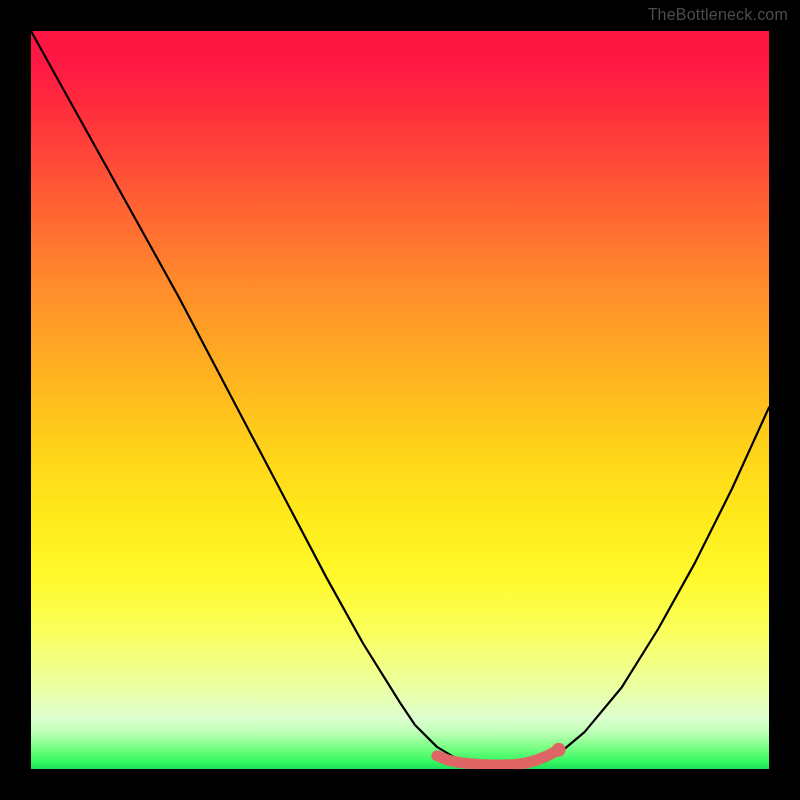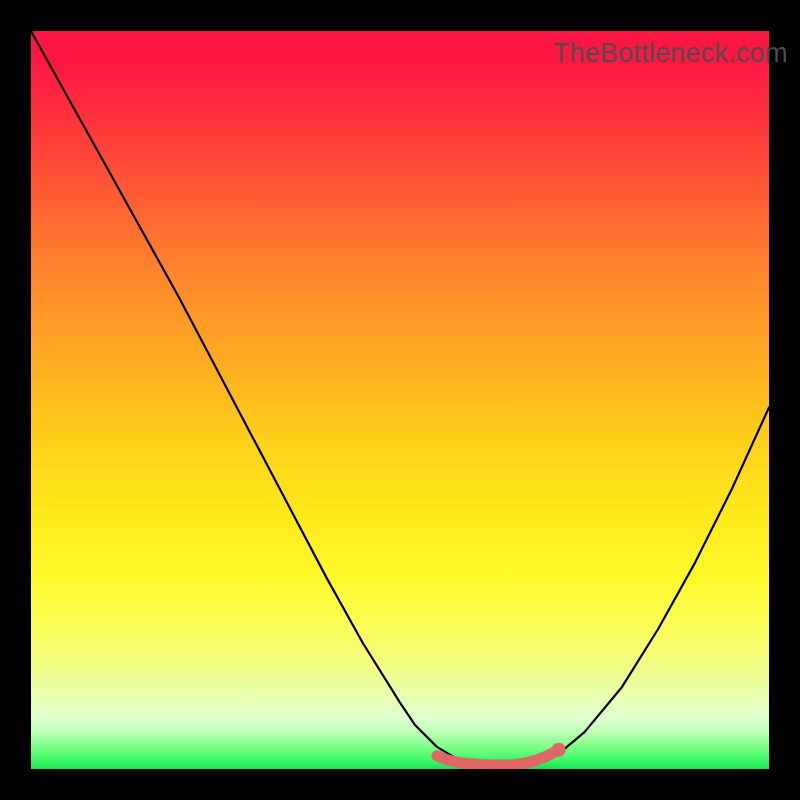--- a/index.html
+++ b/index.html
@@ -50,25 +50,24 @@
     inset: 0;
     width: 100%;
     height: 100%;
     display: block;
   }
   .attribution {
     position: absolute;
     top: 6px;
     right: 12px;
     color: #4c4c4c;
-    font-size: 27px;
+    font-size: 16px;
     font-weight: 400;
     letter-spacing: 0.2px;
     user-select: none;
-    margin-top: 32px;
   }
 </style>
 </head>
 <body>
 
 <div class="stage">
 
   <div class="plot">
     <svg viewBox="0 0 738 738" preserveAspectRatio="none">
       <path id="curve-path" fill="none" stroke="#000000" stroke-width="2.2" stroke-linecap="round" stroke-linejoin="round" d="M0.00 0.00 L36.90 66.42 L73.80 132.84 L110.70 199.26 L147.60 265.68 L184.50 335.79 L221.40 405.90 L258.30 476.01 L295.20 546.12 L332.10 612.54 L369.00 671.58 L383.76 693.72 L405.90 715.86 L428.04 729.14 L442.80 733.57 L464.94 735.79 L479.70 735.79 L501.84 734.31 L516.60 729.14 L531.36 719.55 L553.50 701.10 L590.40 656.82 L627.30 597.78 L664.20 531.36 L701.10 457.56 L738.00 376.38"></path>

